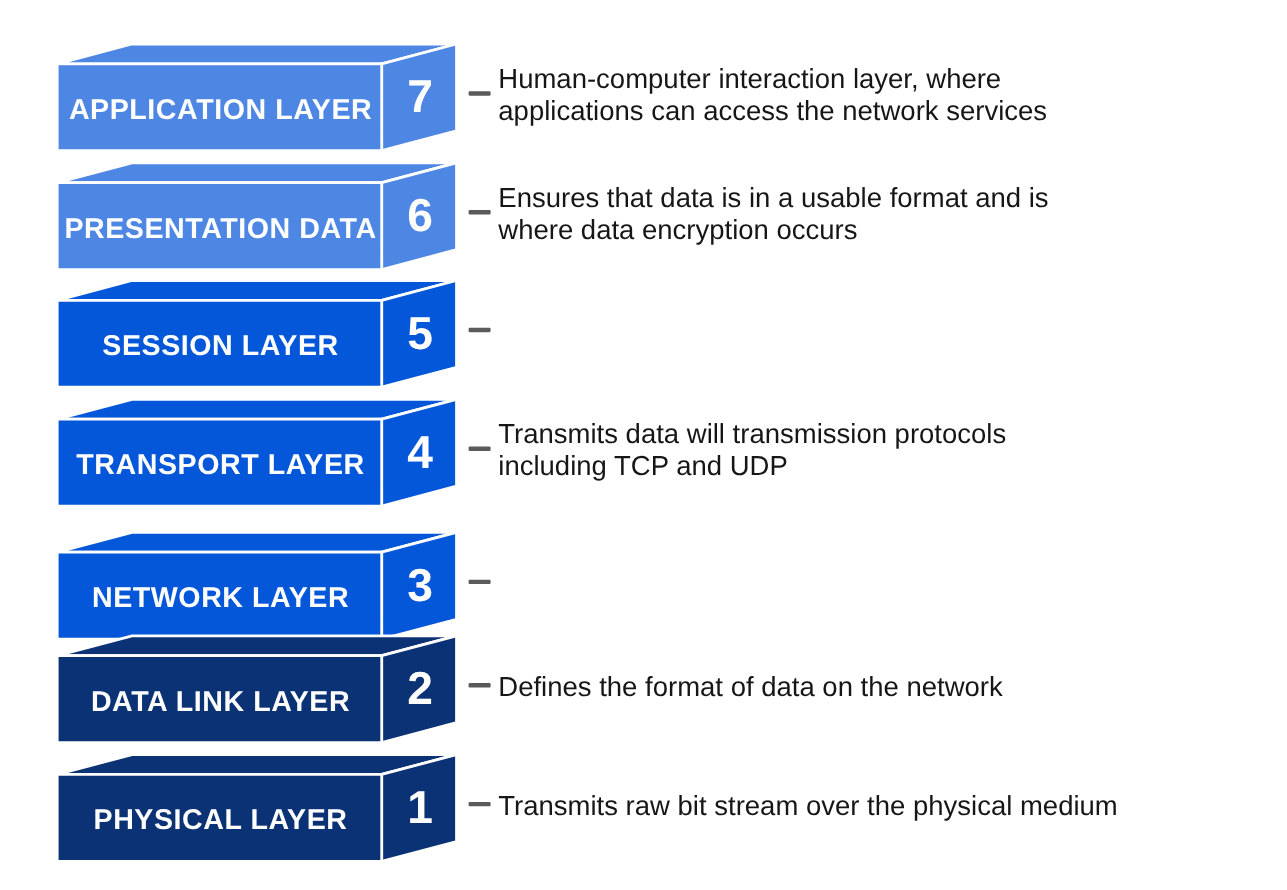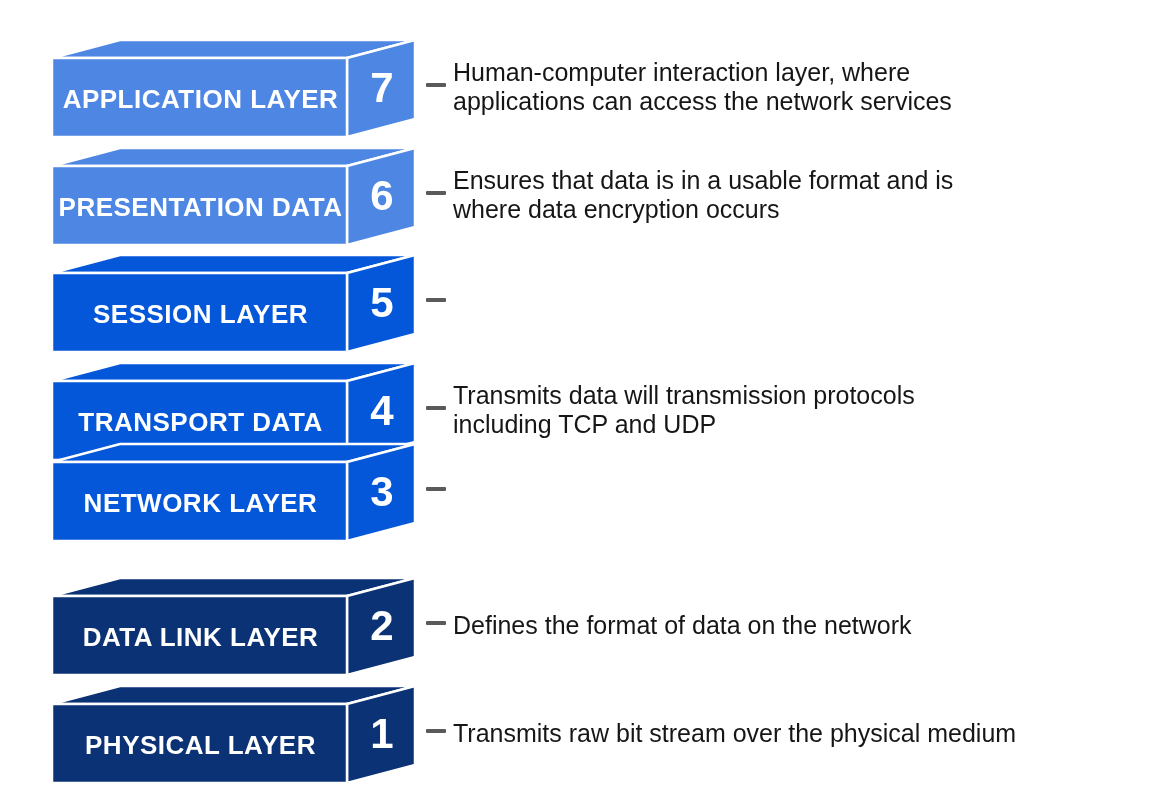--- a/index.html
+++ b/index.html
@@ -122,27 +122,27 @@
     <div class="layer-name">SESSION LAYER</div>
     <div class="layer-number">5</div>
     <div class="connector-dash"></div>
   </div>
     <div class="layer-row" style="top: 363px;">
     <svg class="box-svg" viewBox="0 0 370 100" xmlns="http://www.w3.org/2000/svg">
       <polygon points="2,18 70,0 365,0 297,18" fill="#0557DA"></polygon>
       <polygon points="297,18 365,0 365,79 297,97" fill="#0557DA"></polygon>
       <polygon points="2,18 297,18 297,97 2,97" fill="#0557DA"></polygon>
     </svg>
-    <div class="layer-name">TRANSPORT DATA</div>
+    <div class="layer-name">TRANSPORT LAYER</div>
     <div class="layer-number">4</div>
     <div class="connector-dash"></div>
     <div class="layer-description">Transmits data will transmission protocols
 including TCP and UDP</div>
   </div>
-    <div class="layer-row" style="top: 444px;">
+    <div class="layer-row" style="top: 484px;">
     <svg class="box-svg" viewBox="0 0 370 100" xmlns="http://www.w3.org/2000/svg">
       <polygon points="2,18 70,0 365,0 297,18" fill="#0557DA"></polygon>
       <polygon points="297,18 365,0 365,79 297,97" fill="#0557DA"></polygon>
       <polygon points="2,18 297,18 297,97 2,97" fill="#0557DA"></polygon>
     </svg>
     <div class="layer-name">NETWORK LAYER</div>
     <div class="layer-number">3</div>
     <div class="connector-dash"></div>
   </div>
     <div class="layer-row" style="top: 578px;">

